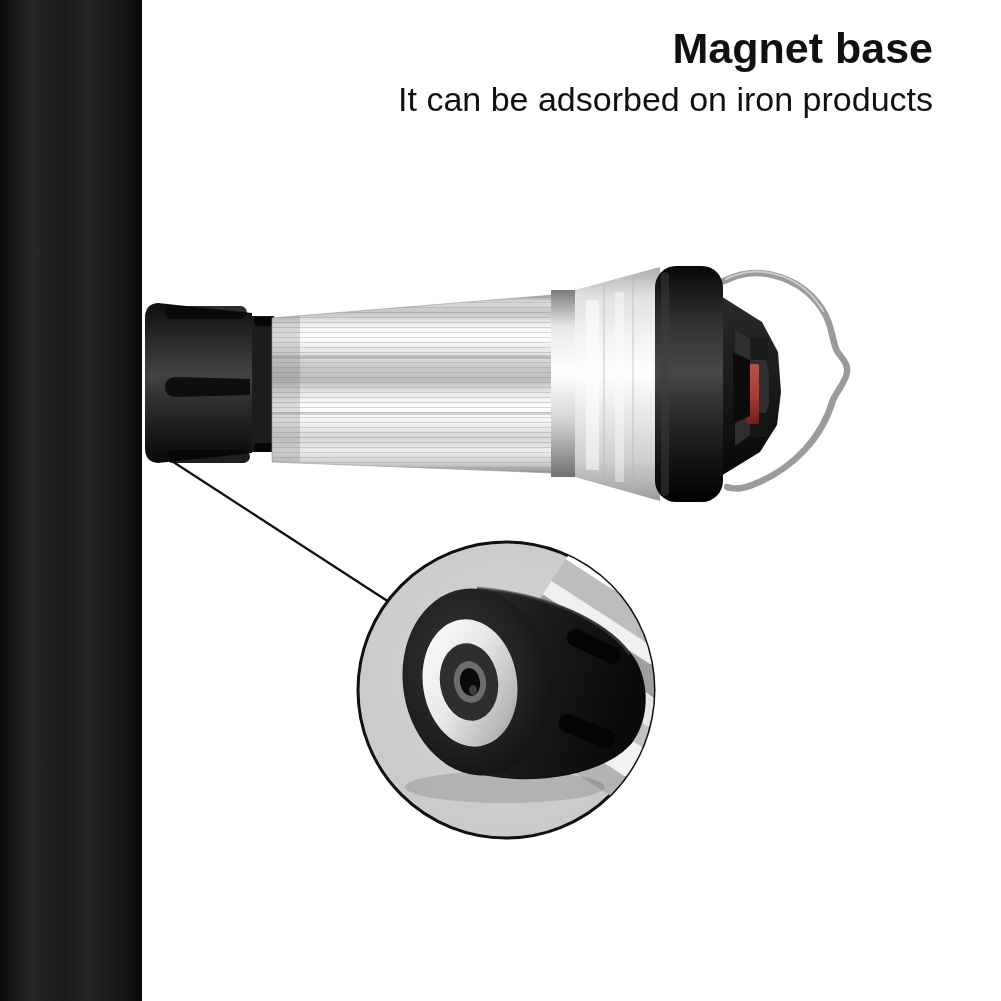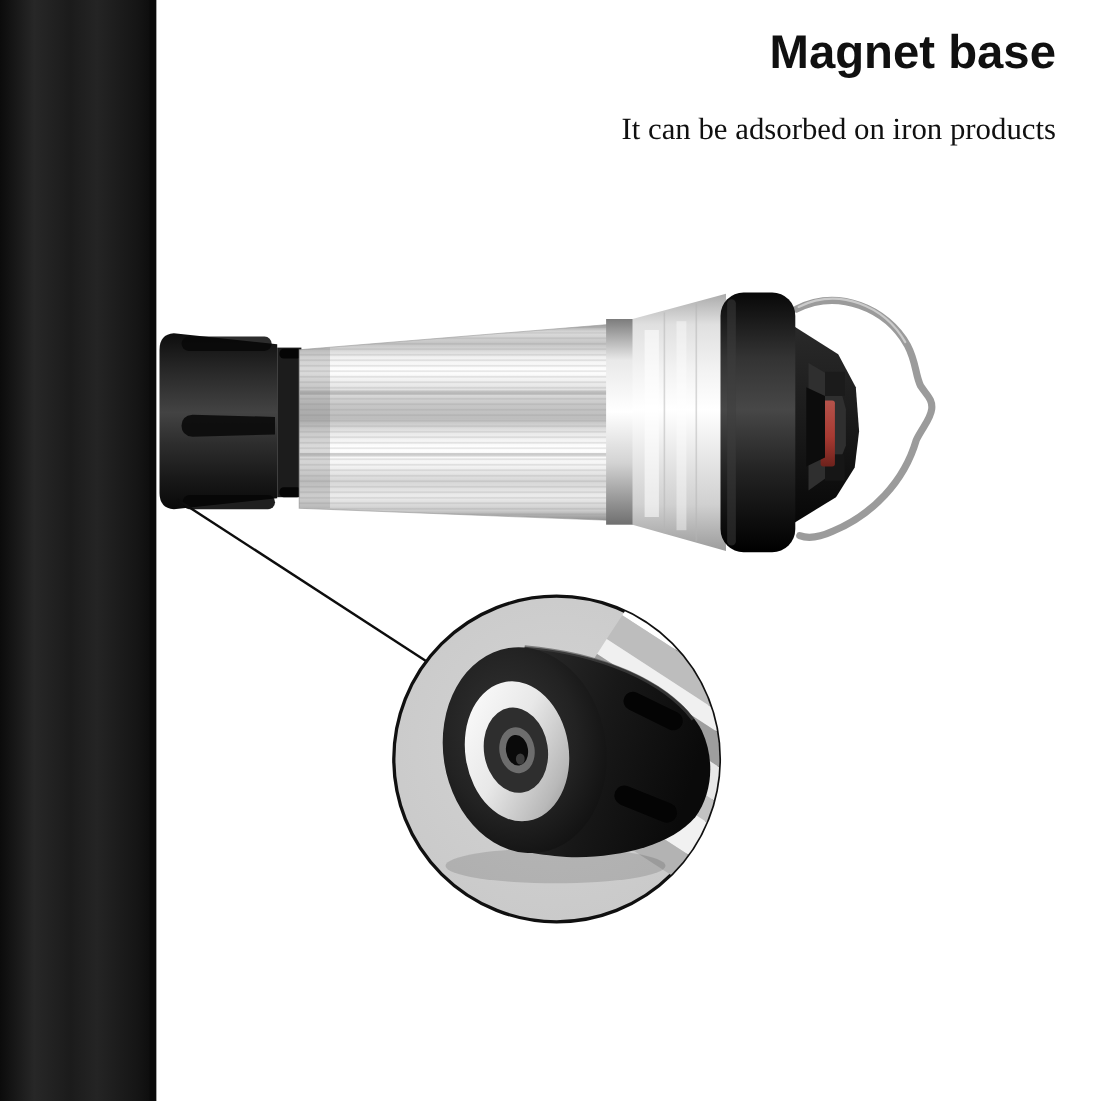--- a/index.html
+++ b/index.html
@@ -15,39 +15,38 @@
     background:var(--background);
     font-family:"Liberation Sans", sans-serif;
     overflow:hidden;
     position:relative;
   }
   .stage{position:absolute;inset:0;width:1001px;height:1001px;}
   .figure-svg{position:absolute;left:0;top:0;width:1001px;height:1001px;display:block;}
   .headline{
     position:absolute;
     top:21px;
-    right:41px;
+    right:68px;
     text-align:right;
     color:var(--text);
     z-index:5;
   }
   .headline .title{
     font-size:43px;
     font-weight:bold;
     line-height:55px;
     letter-spacing:0px;
     white-space:nowrap;
   }
   .headline .subtitle{
-    margin-top:23px;
-    font-size:28px;
+    margin-top:5px;
+    font-size:34px;
     font-weight:normal;
     line-height:37px;
     white-space:nowrap;
-    font-family:Liberation Serif, serif;
   }
 </style>
 </head>
 <body>
 
 <div class="stage">
 
   <svg class="figure-svg" viewBox="0 0 1001 1001" aria-hidden="true">
     <defs>
       <linearGradient id="poleGrad" x1="0" y1="0" x2="1" y2="0">

